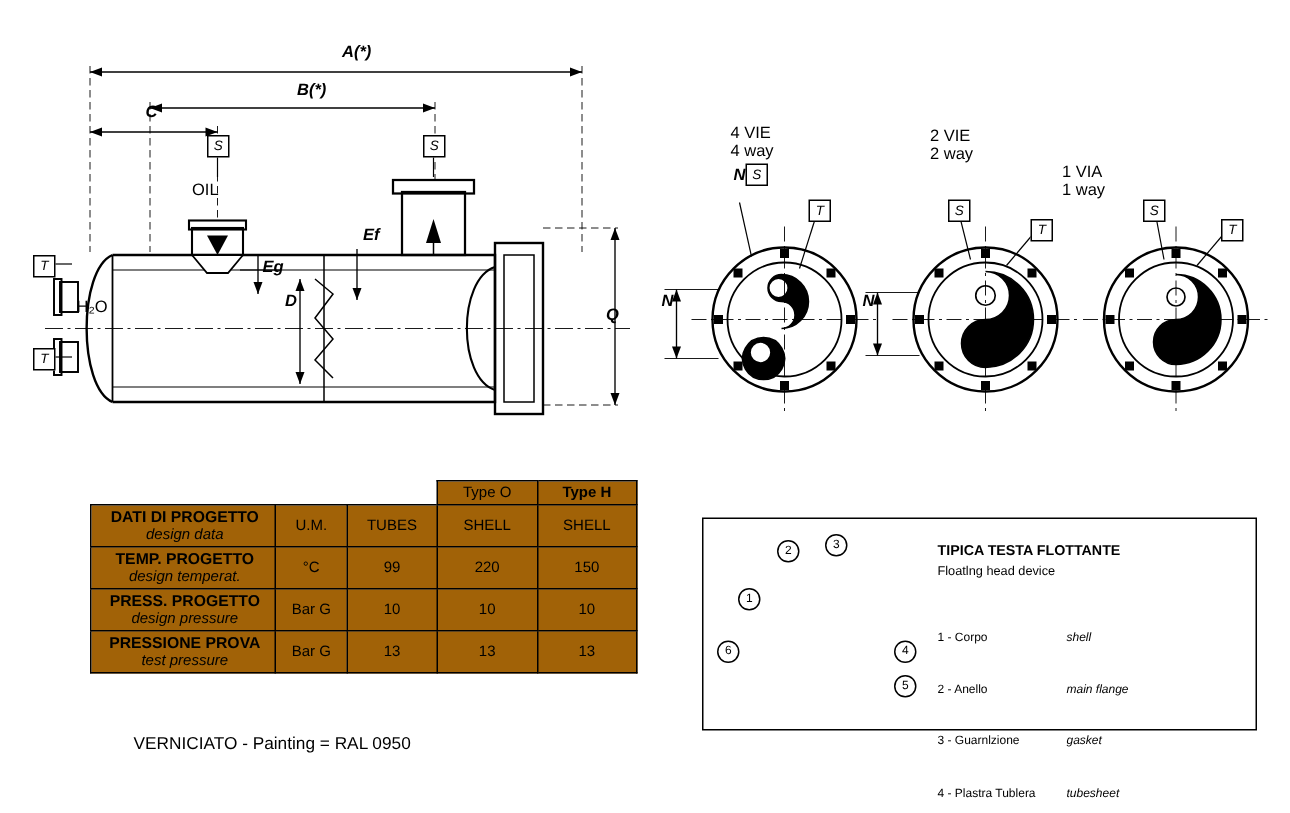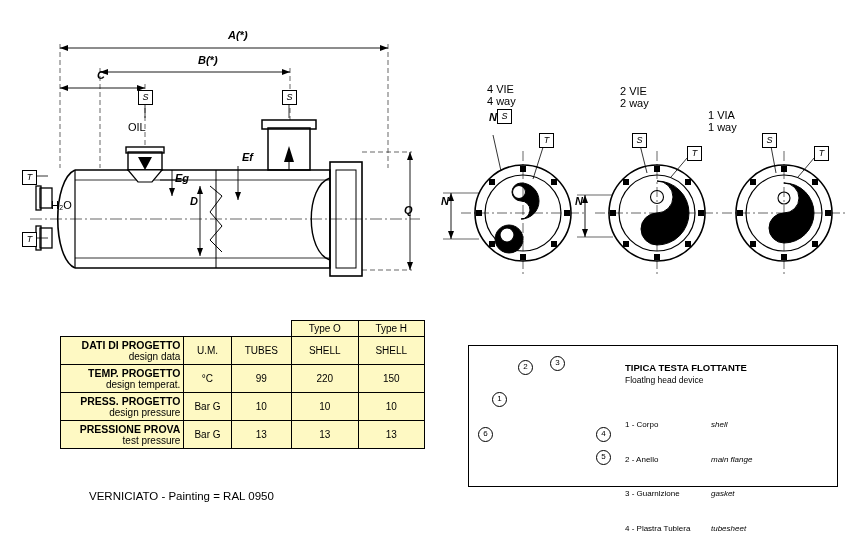--- a/index.html
+++ b/index.html
@@ -20,26 +20,26 @@
   .tbl{
     position:absolute;
     border-collapse:collapse;
     font-size:10px;
   }
   .tbl td{
     border:1px solid #000;
     padding:2px 3px;
     text-align:center;
     vertical-align:middle;
-    background:#fef9c3;
-  }
-  .tbl td.left{text-align:right;padding-left:5px;}
+    background:#a16207;
+  }
+  .tbl td.left{text-align:center;padding-left:5px;}
   .tbl td.blank{border:none;background:transparent;}
   .t-main{font-weight:bold;font-size:10.5px;display:block;}
-  .t-sub{font-weight:normal;font-size:10px;display:block;}
+  .t-sub{font-style:italic;font-weight:normal;font-size:10px;display:block;}
   .paint{position:absolute;font-size:11.5px;margin-left:27px;}
   
   .legend-box{
     position:absolute;
     border:1.5px solid #000;
     background:#fff;
   }
   .legend-title{position:absolute;font-size:9.5px;font-weight:bold;white-space:pre;}
   .legend-sub{position:absolute;font-size:8.5px;white-space:pre;}
   .legend-list{position:absolute;font-size:8px;line-height:11.5px;white-space:pre;}
@@ -299,21 +299,21 @@
 <div class="sbox" style="left:762px;top:133px;">S</div>
 <div class="sbox" style="left:814px;top:146px;">T</div>
 
 <table class="tbl" style="left:60px;top:320px;width:365px;">
   <tbody>
         <tr>
     <td class="blank" style="width:128px;"></td>
     <td class="blank" style="width:45px;"></td>
     <td class="blank" style="width:58px;"></td>
     <td style="width:65px;">Type O</td>
-    <td style="width:65px;">Type H</td>
+    <td style="width:65px;font-weight:bold;">Type H</td>
   </tr>
   <tr>
     <td class="left">
       <span class="t-main">DATI DI PROGETTO</span>
       <span class="t-sub">design data</span>
     </td>
     <td>U.M.</td>
     <td>TUBES</td>
     <td>SHELL</td>
     <td>SHELL</td>

